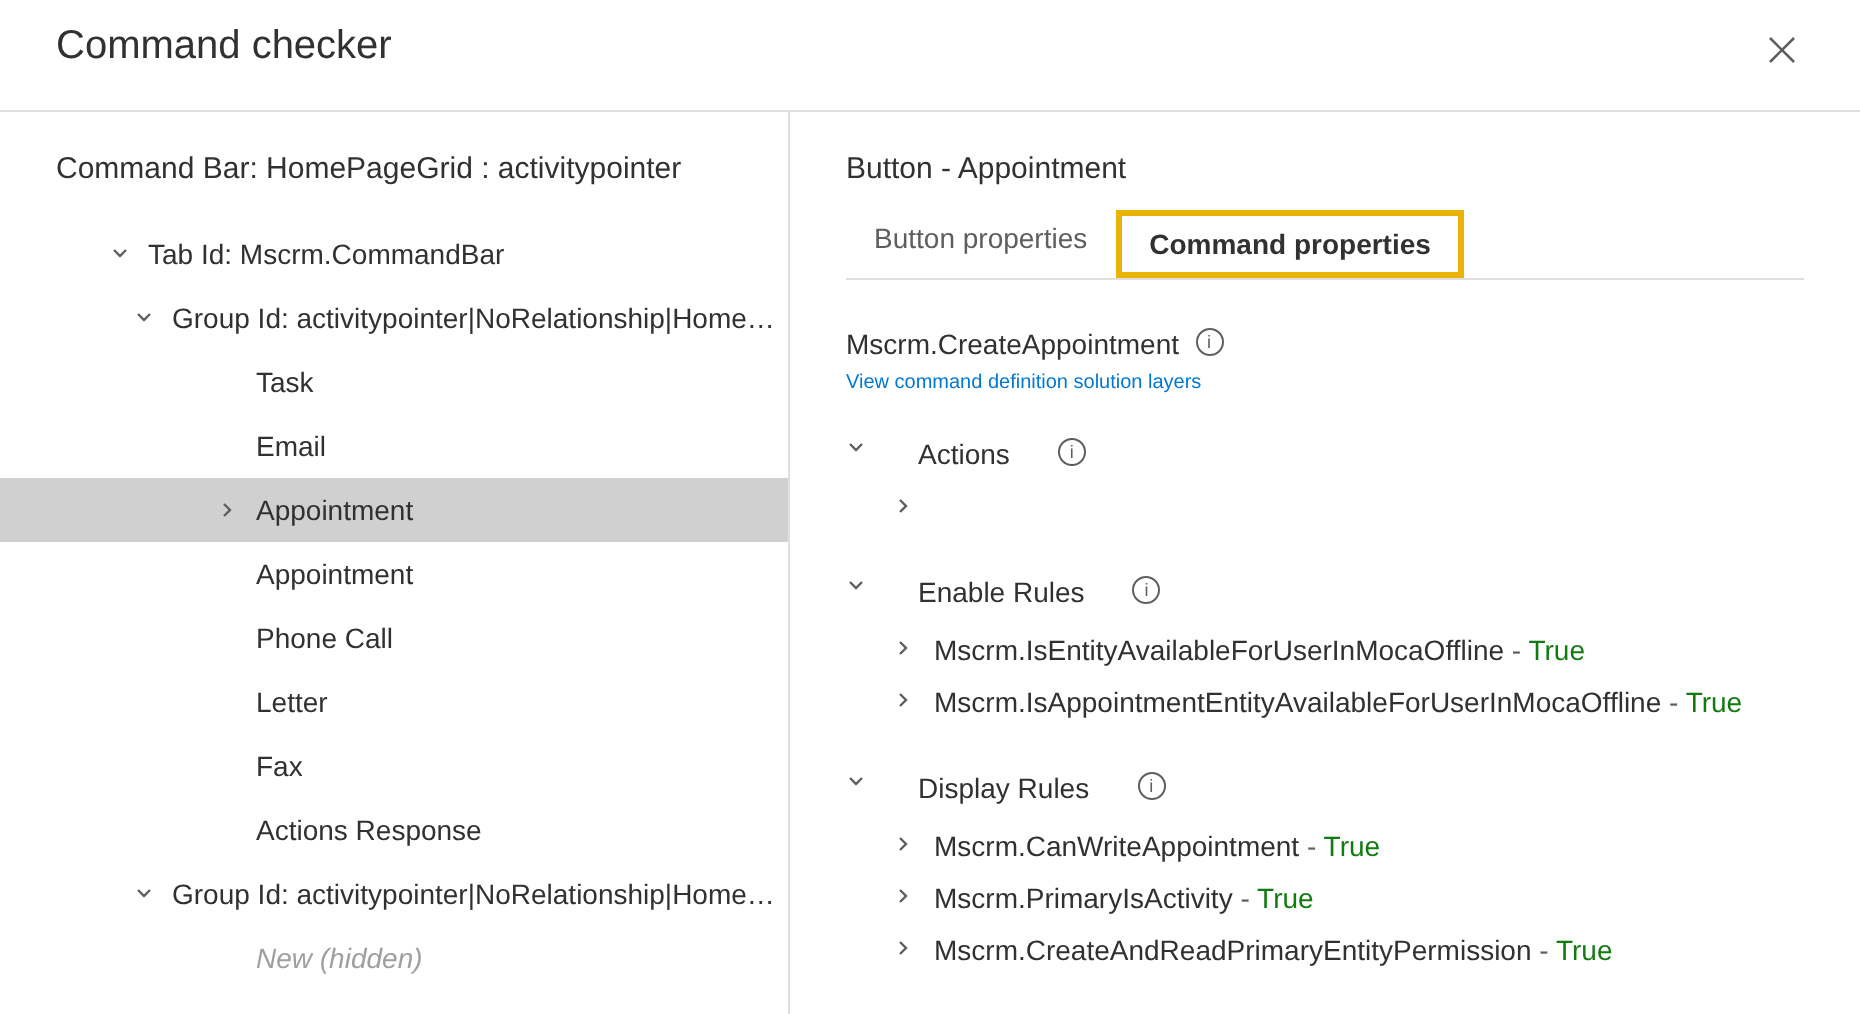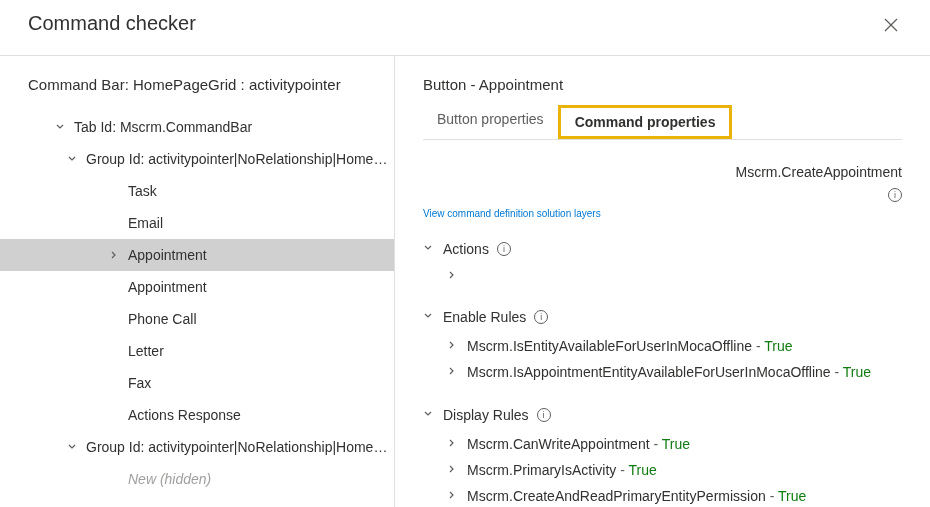--- a/index.html
+++ b/index.html
@@ -19,25 +19,25 @@
     .tree-label.hidden-item { color: #a19f9d; font-style: italic; }
     .chevron { width: 12px; height: 12px; display: inline-flex; align-items: center; justify-content: center; margin-right: 8px; color: #605e5c; font-size: 10px; flex-shrink: 0; }
     .right-panel { flex: 1; padding: 20px 28px 0 28px; overflow-y: auto; }
     .right-panel::-webkit-scrollbar { width: 14px; }
     .right-panel::-webkit-scrollbar-thumb { background: #c8c6c4; }
     .right-panel::-webkit-scrollbar-track { background: #f3f2f1; }
     .right-title { font-size: 15px; font-weight: 400; margin-bottom: 12px; }
     .tabs { display: flex; border-bottom: 1px solid #e1dfdd; margin-bottom: 24px; }
     .tab { padding: 6px 14px; cursor: pointer; color: #605e5c; font-size: 14px; }
     .tab.highlighted { border: 3px solid #eab308; color: #323130; font-weight: 600; }
-    .cmd-name-row { display: flex; align-items: flex-end; gap: 8px; margin-bottom: 6px; flex-direction: column; }
+    .cmd-name-row { display: flex; align-items: flex-start; gap: 8px; margin-bottom: 6px; }
     .info-icon { width: 14px; height: 14px; border: 1px solid #605e5c; border-radius: 50%; display: inline-flex; align-items: center; justify-content: center; font-size: 9px; color: #605e5c; cursor: pointer; }
     .link { color: #0078d4; cursor: pointer; font-size: 10px; }
     .section { margin-top: 22px; }
-    .section-header { display: flex; align-items: center; gap: 8px; margin-bottom: 8px; cursor: pointer; }
+    .section-header { display: flex; align-items: flex-start; gap: 24px; margin-bottom: 8px; cursor: pointer; }
     .section-chevron { width: 12px; font-size: 10px; color: #605e5c; }
     .section-item { display: flex; align-items: center; gap: 8px; padding: 5px 0 5px 24px; }
     .item-chevron { width: 12px; font-size: 10px; color: #605e5c; cursor: pointer; }
     .rule-value { color: #107c10; }
     .rule-sep { color: #605e5c; }
     .tree-indent-0 { padding-left: 54px; }
     .tree-indent-1 { padding-left: 66px; }
     .tree-indent-2 { padding-left: 108px; }
     .tree-chev-spacer { width: 20px; display: inline-block; flex-shrink:0; }
   </style>

